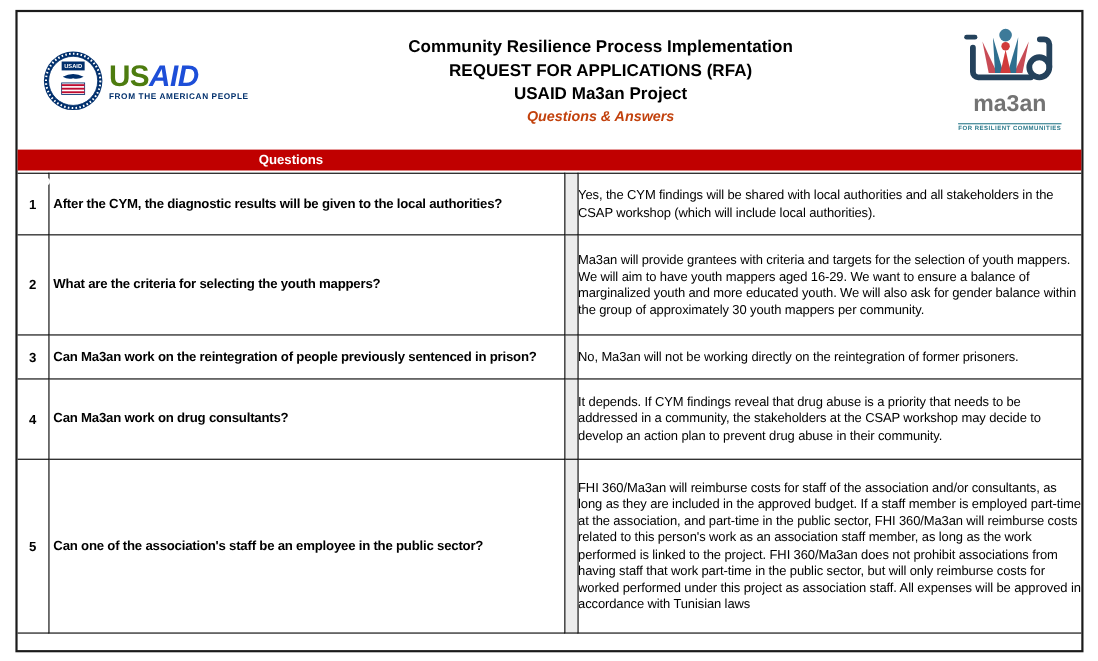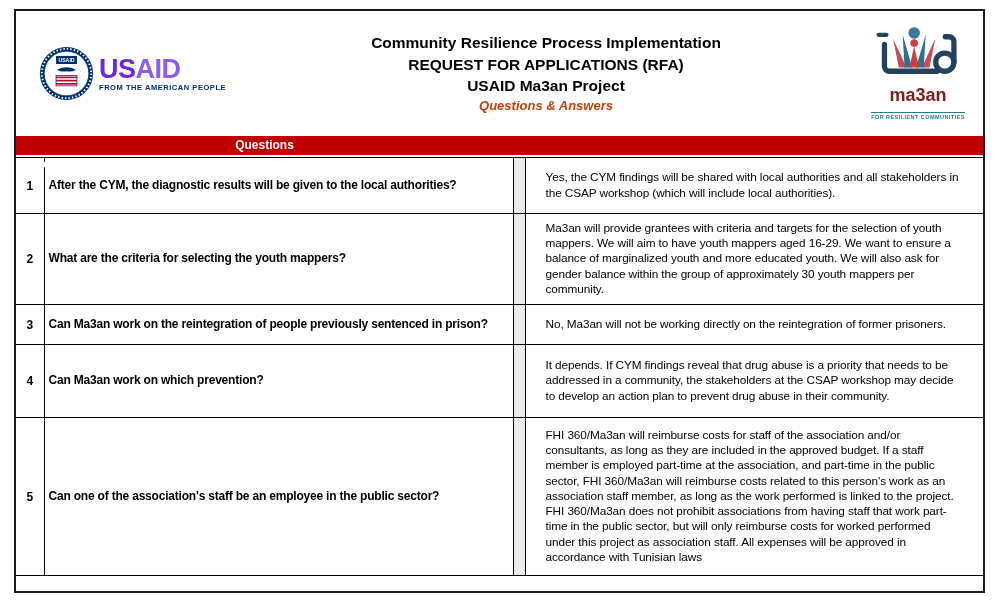--- a/index.html
+++ b/index.html
@@ -7,42 +7,42 @@
   .page {
     position:absolute; left:14px; top:9px;
     width:971px; height:584px;
     border:2px solid #1b1b1b; background:#fff;
   }
   
   .doc-header { height:125px; display:flex; align-items:center; }
   .usaid-logo { display:flex; align-items:center; margin-left:22px; width:195px; flex:none; }
   .usaid-wordmark { margin-left:4px; }
   .usaid-wordmark .word { font-size:27px; font-weight:800; letter-spacing:-0.5px; line-height:26px; }
-  .us-part { color:#6d28d9; }
-  .aid-part { color:#8b5cf6; }
+  .us-part { color:#4d7c0f; }
+  .aid-part { color:#1d4ed8;font-style:italic; }
   .usaid-tagline { font-size:7.5px; font-weight:bold; color:#002F6C; letter-spacing:0.55px; margin-top:1px; }
   .title-block { flex:1; text-align:center; color:#000; }
   .title-line { font-size:15.5px; font-weight:bold; line-height:21.5px; }
   .subtitle-line { font-size:13px; font-weight:bold; font-style:italic; color:#c2410c; line-height:18px; }
   .ma3an-logo { width:118px; flex:none; margin-right:6px; text-align:center; }
-  .ma3an-wordmark { font-size:18px; font-weight:bold; color:#7f1d1d; line-height:20px; margin-top:-2px; }
+  .ma3an-wordmark { font-size:21px; font-weight:bold; color:#737373; line-height:20px; margin-top:-2px; }
   .ma3an-tagline { font-size:5.5px; font-weight:bold; color:#2B7A8C; letter-spacing:0.45px; border-top:1px solid #2B7A8C; display:inline-block; padding-top:1px; margin-top:1px; }
   
   .red-band { height:19px; background:#C00000; display:flex; color:#fff; font-size:12px; font-weight:bold; line-height:19px;flex-direction:column; }
   .band-cell-q { width:497px; text-align:center; }
   .band-cell-r { flex:1; text-align:left; }
   
   table.qa { width:967px; margin-top:2px; border-collapse:collapse; table-layout:fixed; }
   table.qa td { border:1px solid #000; vertical-align:middle; overflow:hidden; }
   table.qa td:first-child { border-left:none; }
   table.qa td:last-child { border-right:none; }
   td.num { text-align:center; font-weight:bold; font-size:12px; }
   td.q { font-weight:bold; font-size:12px; letter-spacing:-0.2px; line-height:15.5px; padding:1px 4px;margin-left:20px; }
   td.spacer { background:#ececec; padding:0; }
-  td.a { font-size:11.8px; line-height:15.2px; letter-spacing:-0.1px; padding:2px 20px; }
+  td.a { font-size:11.8px; line-height:15.2px; letter-spacing:-0.1px; padding:2px 0; }
   tr.row-1 { height:56px; }
   tr.row-2 { height:91px; }
   tr.row-3 { height:40px; }
   tr.row-4 { height:73px; }
   tr.row-5 { height:158px; }
 </style>
 </head>
 <body>
 
 <div class="page">
@@ -122,21 +122,21 @@
         <td class="a">Ma3an will provide grantees with criteria and targets for the selection of youth mappers. We will aim to have youth mappers aged 16-29. We want to ensure a balance of marginalized youth and more educated youth.  We will also ask for gender balance within the group of approximately 30 youth mappers per community.</td>
       </tr>
       <tr class="row-3">
         <td class="num">3</td>
         <td class="q">Can Ma3an work on the reintegration of people previously sentenced in prison?</td>
         <td class="spacer"></td>
         <td class="a">No, Ma3an will not be working directly on the reintegration of former prisoners.</td>
       </tr>
       <tr class="row-4">
         <td class="num">4</td>
-        <td class="q">Can Ma3an work on which prevention?</td>
+        <td class="q">Can Ma3an work on drug consultants?</td>
         <td class="spacer"></td>
         <td class="a">It depends. If CYM findings reveal that drug abuse is a priority that needs to be addressed in a community, the stakeholders at the CSAP workshop may decide to develop an action plan to prevent drug abuse in their community.</td>
       </tr>
       <tr class="row-5">
         <td class="num">5</td>
         <td class="q">Can one of the association's staff be an employee in the public sector?</td>
         <td class="spacer"></td>
         <td class="a">FHI 360/Ma3an will reimburse costs for staff of the association and/or consultants, as long as they are included in the approved budget. If a staff member is employed part-time at the association, and part-time in the public sector, FHI 360/Ma3an will reimburse costs related to this person's work as an association staff member, as long as the work performed is linked to the project. FHI 360/Ma3an does not prohibit associations from having staff that work part-time in the public sector, but will only reimburse costs for worked performed under this project as association staff. All expenses will be approved in accordance with Tunisian laws</td>
       </tr>
     </tbody>

